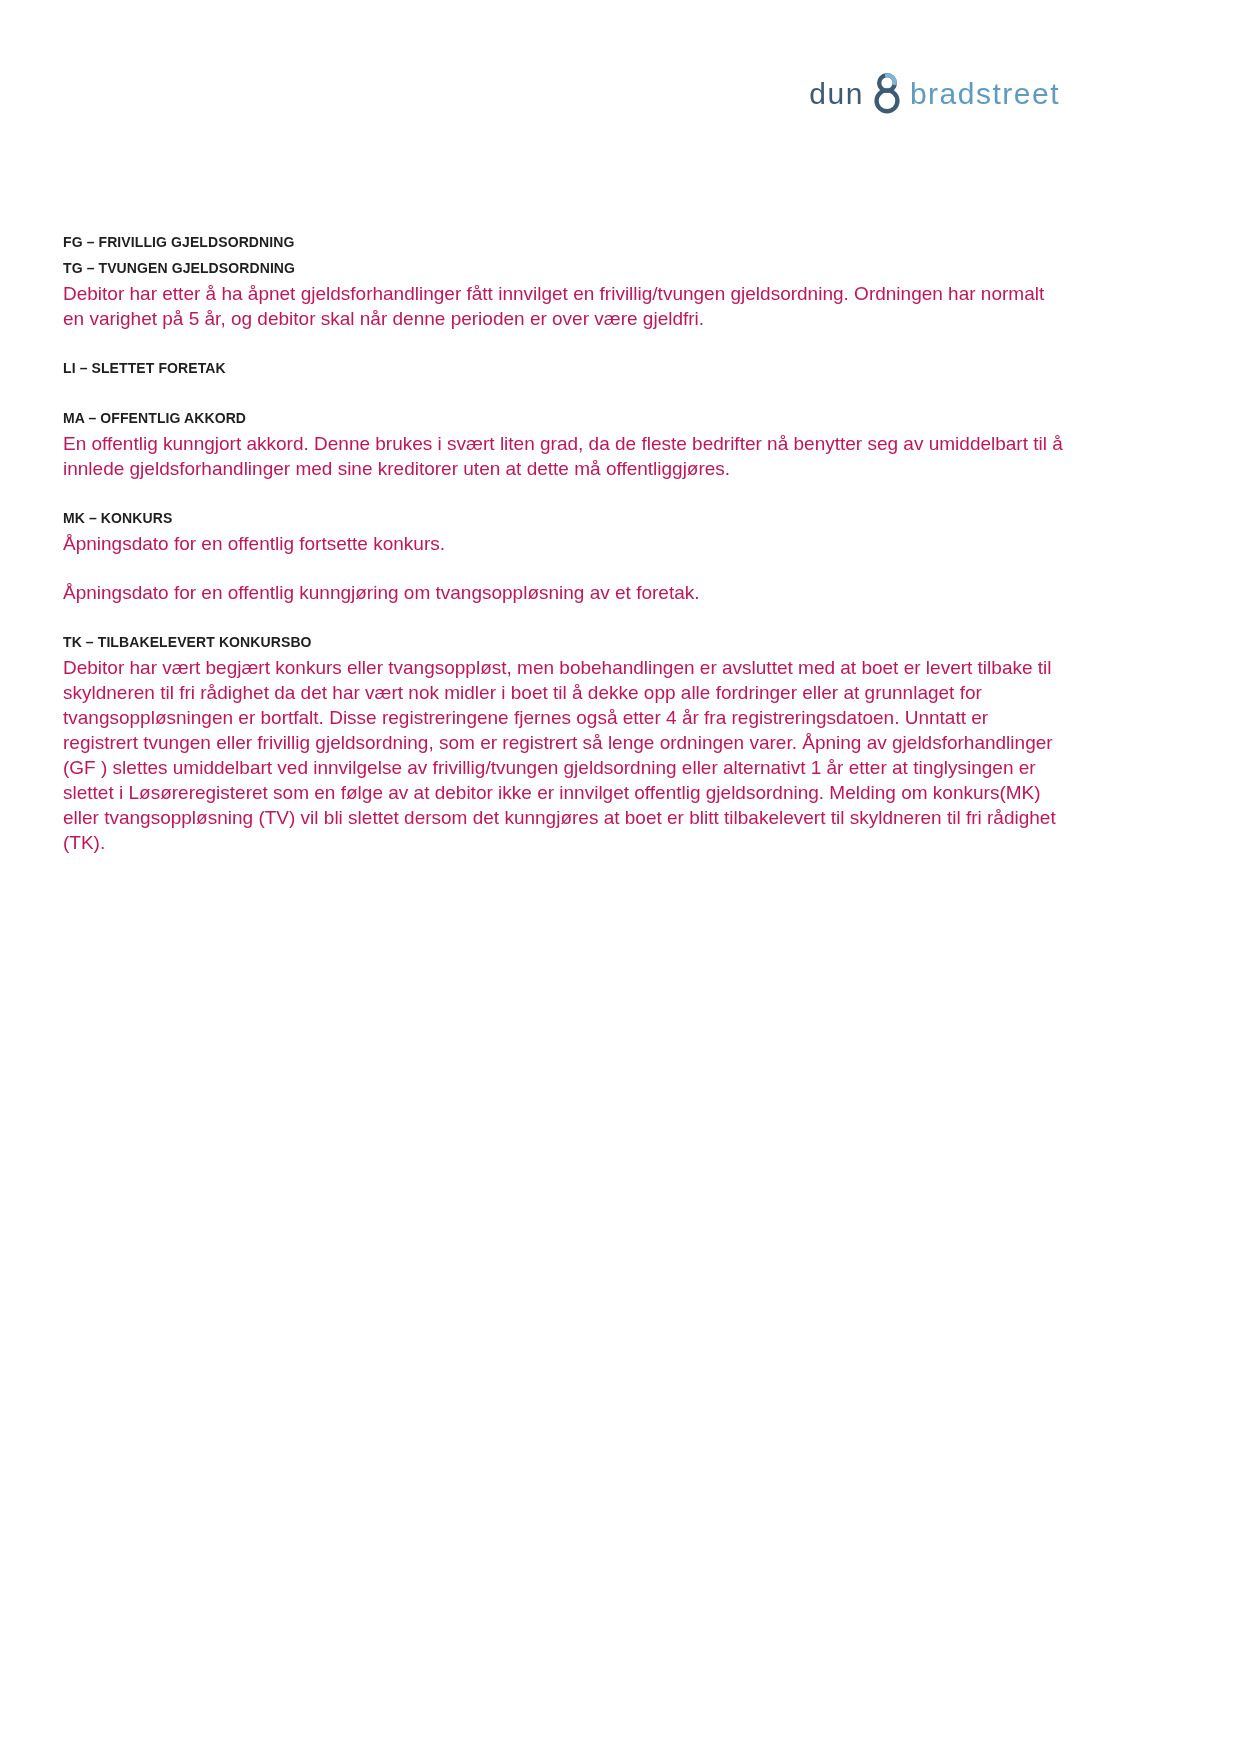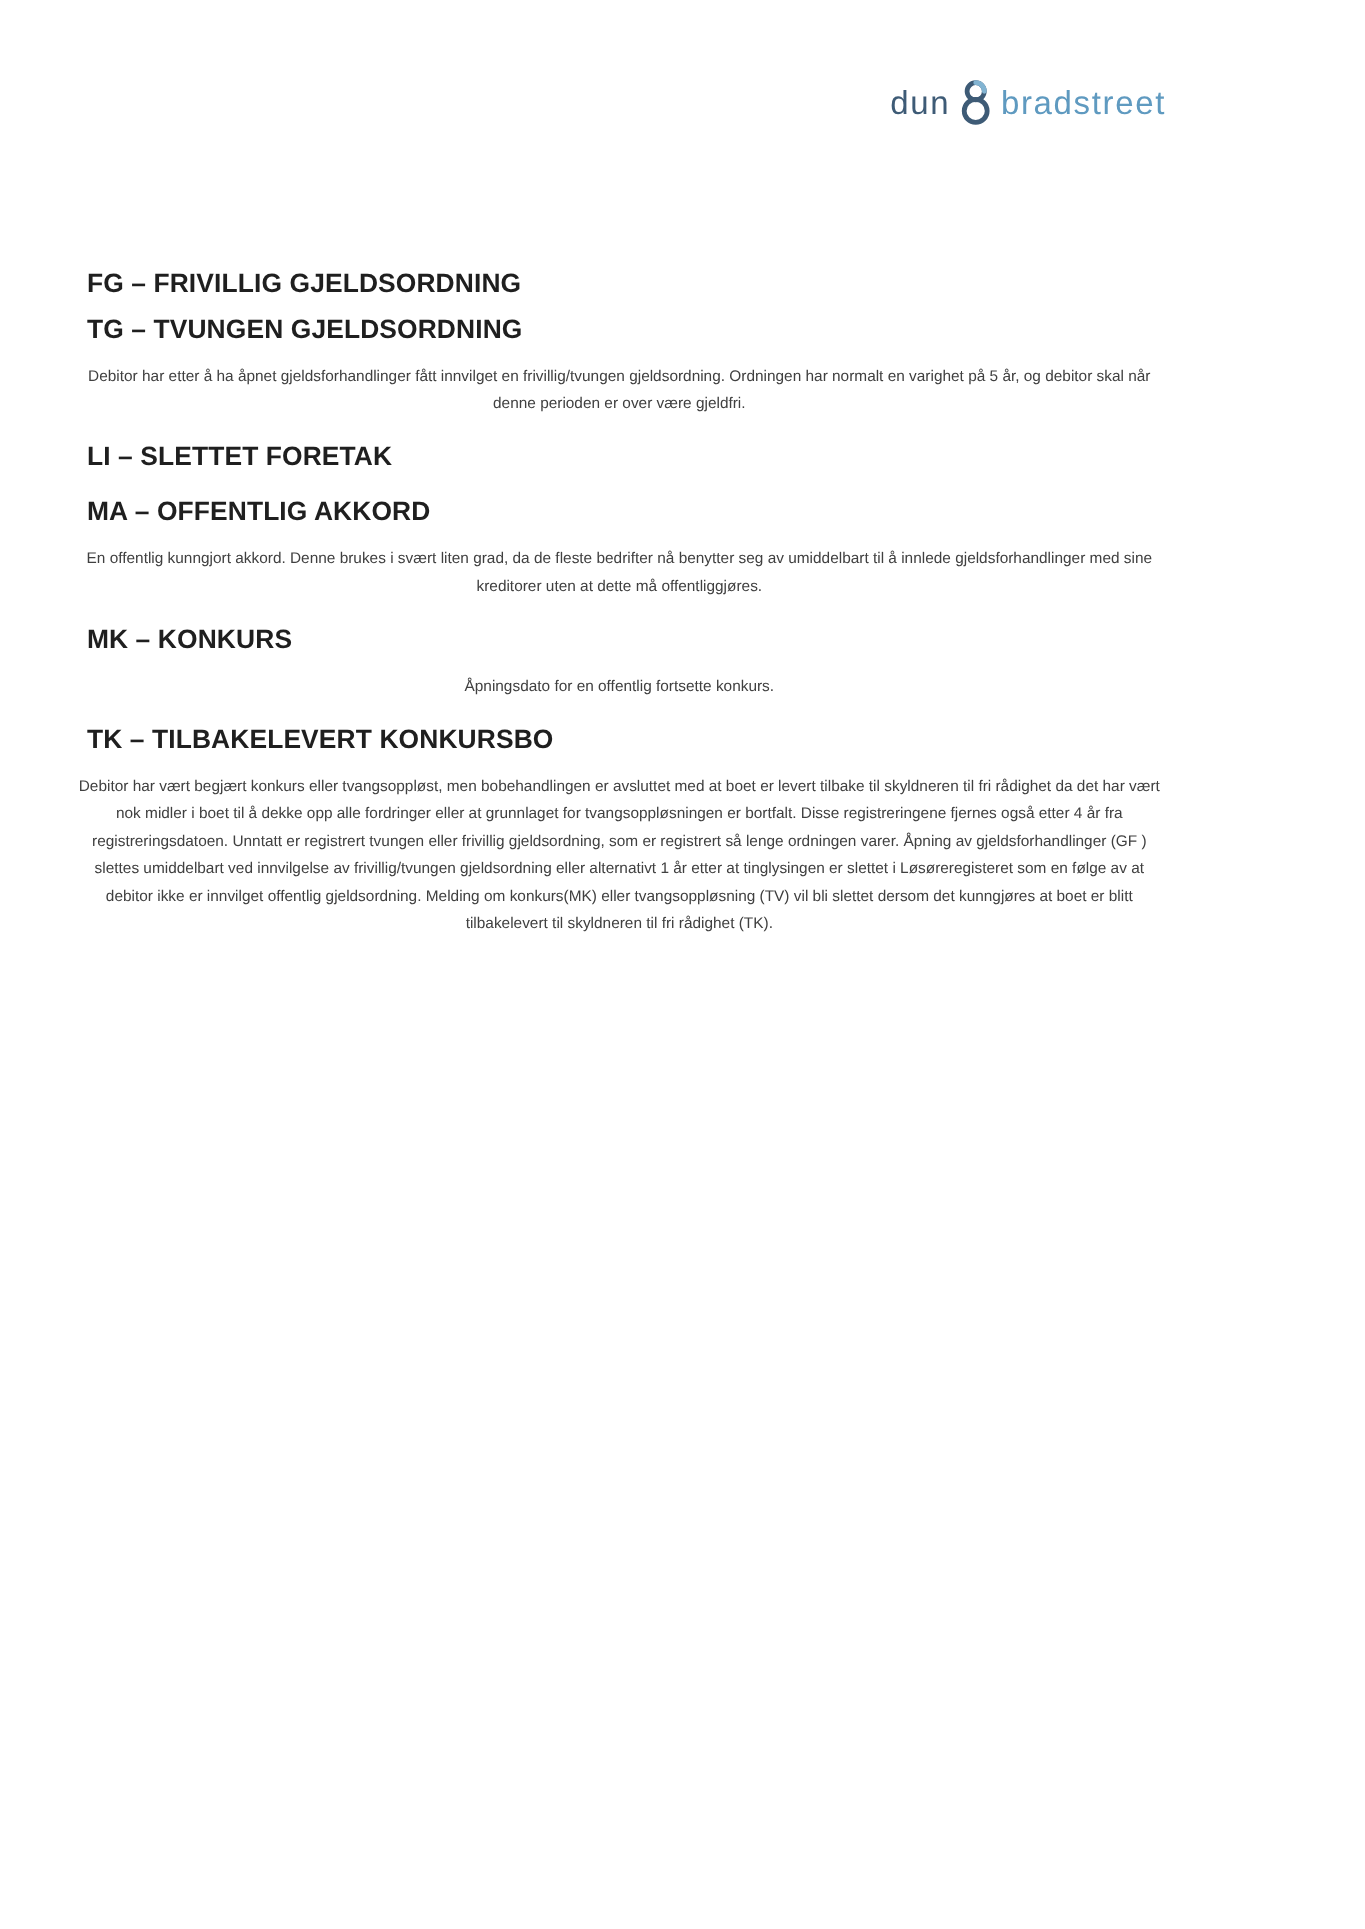--- a/index.html
+++ b/index.html
@@ -43,33 +43,32 @@
   .content {
     position: absolute;
     left: 63px;
     top: 229px;
     width: 1000px;
   }
   .code-section {
     margin: 0 0 24px 0;
   }
   .code-section h3 {
-    margin: 16px;
-    font-size: 24px;
+    margin: 0;
+    font-size: 14px;
     line-height: 26px;
     font-weight: bold;
     color: #1f1f1f;
     letter-spacing: 0.1px;
   }
   .code-section p {
     margin: 0;
-    font-size: 14px;
+    font-size: 19px;
     line-height: 25px;
-    color: #404040;
-    text-align: center;
+    color: #be185d;
   }
   
   .footer {
     position: absolute;
     top: 1676px;
     right: 181px;
     font-size: 12px;
     line-height: 25px;
     color: #000000;
     text-align: right;
@@ -108,20 +107,21 @@
       <h3>MA – OFFENTLIG AKKORD</h3>
       <p>En offentlig kunngjort akkord. Denne brukes i svært liten grad, da de fleste bedrifter nå benytter seg av umiddelbart til å innlede gjeldsforhandlinger med sine kreditorer uten at dette må offentliggjøres.</p>
     </section>
 
     <section class="code-section">
       <h3>MK – KONKURS</h3>
       <p>Åpningsdato for en offentlig fortsette konkurs.</p>
     </section>
 
     <section class="code-section">
+      <p>Åpningsdato for en offentlig kunngjøring om tvangsoppløsning av et foretak.</p>
     </section>
 
     <section class="code-section">
       <h3>TK – TILBAKELEVERT KONKURSBO</h3>
       <p>Debitor har vært begjært konkurs eller tvangsoppløst, men bobehandlingen er avsluttet med at boet er levert tilbake til skyldneren til fri rådighet da det har vært nok midler i boet til å dekke opp alle fordringer eller at grunnlaget for tvangsoppløsningen er bortfalt. Disse registreringene fjernes også etter 4 år fra registreringsdatoen. Unntatt er registrert tvungen eller frivillig gjeldsordning, som er registrert så lenge ordningen varer. Åpning av gjeldsforhandlinger (GF ) slettes umiddelbart ved innvilgelse av frivillig/tvungen gjeldsordning eller alternativt 1 år etter at tinglysingen er slettet i Løsøreregisteret som en følge av at debitor ikke er innvilget offentlig gjeldsordning. Melding om konkurs(MK) eller tvangsoppløsning (TV) vil bli slettet dersom det kunngjøres at boet er blitt tilbakelevert til skyldneren til fri rådighet (TK).</p>
     </section>
 
   </main>
 
   <footer class="footer">12. Betalingserfaring - kodeforklaring - Side 23</footer>

